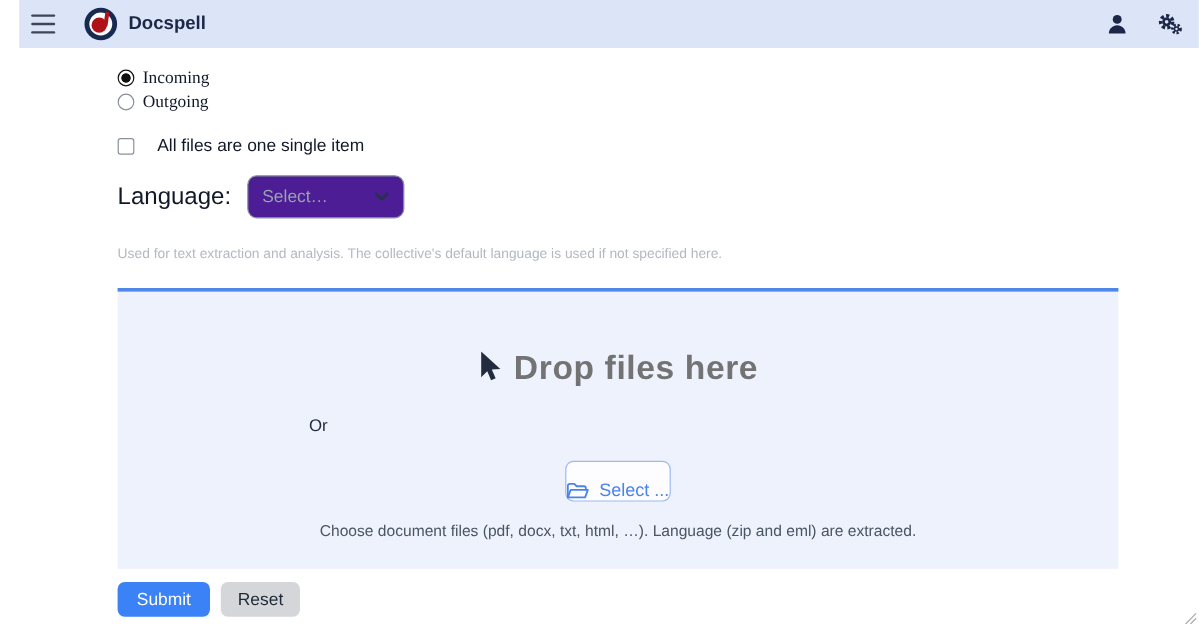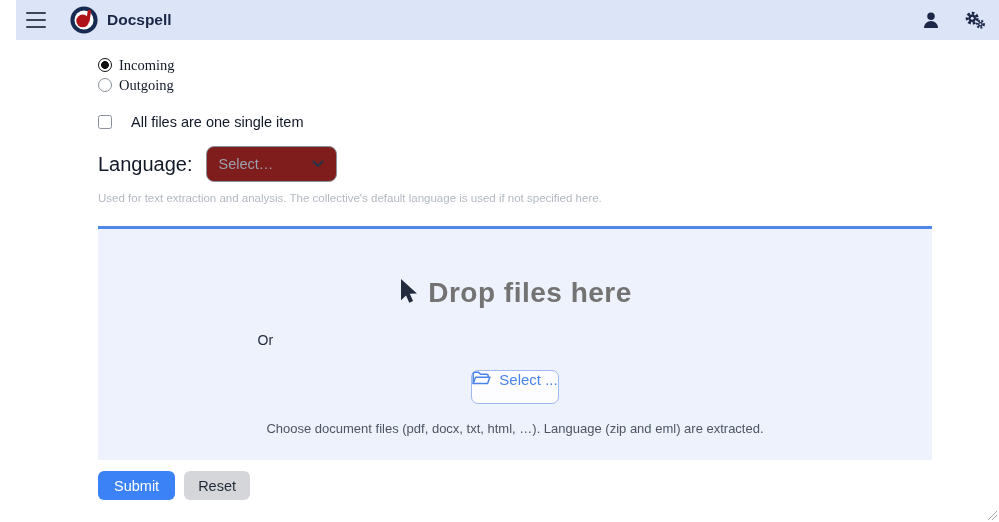--- a/index.html
+++ b/index.html
@@ -60,27 +60,27 @@
 
   .cb1 { margin-top: 19px; gap: 12px; }
   .cb2 { margin-top: 14px; }
 
   .language-row { margin-top: 16px; display: flex; align-items: center; }
   .language-label { font-size: 20px; color: #111827; }
   .select-box {
     margin-left: 13px;
     width: 131px; height: 36px;
     border: 1px solid #8b929e; border-radius: 8px;
-    background: #7f1d1d;
+    background: #4c1d95;
     display: flex; align-items: center;
     padding: 0 12px;
     cursor: pointer;
   }
   .select-value { font-size: 14.5px; color: #9aa2ad; flex: 1; }
-  .help-text { margin-top: 10px; font-size: 11.5px; color: #b3b9c2; }
+  .help-text { margin-top: 24px; font-size: 11.5px; color: #b3b9c2; }
 
   
   .dropzone {
     margin-top: 22px;
     width: 834px; height: 234px;
     background: #eef2fc;
     border-top: 3px solid #4f87e8;
     display: flex; flex-direction: column; align-items: center;
   }
   .drop-title-row { margin-top: 48px; display: flex; align-items: center; }
@@ -88,21 +88,21 @@
   .or-row { margin-top: 23px; display: flex; width: 557px; flex-direction: column; }
   .or-line { flex: 1; height: 1px; background: #d9dde6; }
   .or-label { margin: 0 21px; font-size: 14px; color: #222c3e; }
   .select-files-btn {
     margin-top: 22px;
     height: 34px;
     padding: 0 0;
     background: #fdfdff;
     border: 1px solid #9db9f0;
     border-radius: 7px;
-    display: flex; align-items: flex-start;
+    display: flex; align-items: flex-end;
     color: #4a83ea; font-size: 15px;
     cursor: pointer;
   }
   .select-files-btn .btn-label { margin-left: 8px; }
   .drop-hint { margin-top: 17px; font-size: 13px; color: #4b5563; }
 
   
   .actions { margin-top: 11px; display: flex; align-items: center; }
   .btn {
     height: 29px; border-radius: 6px; border: none;

